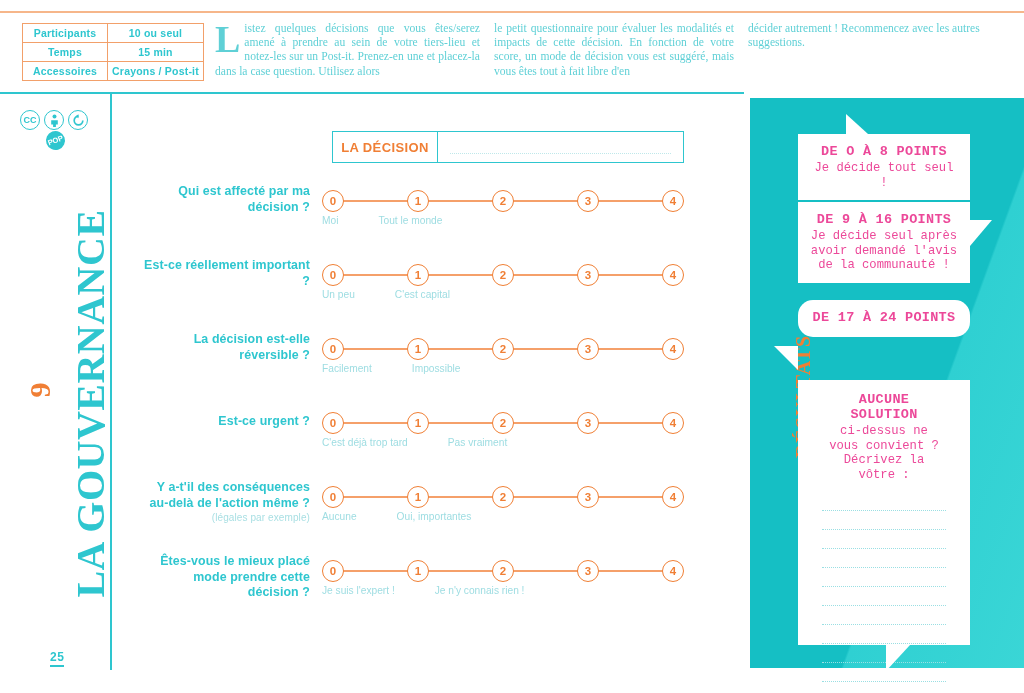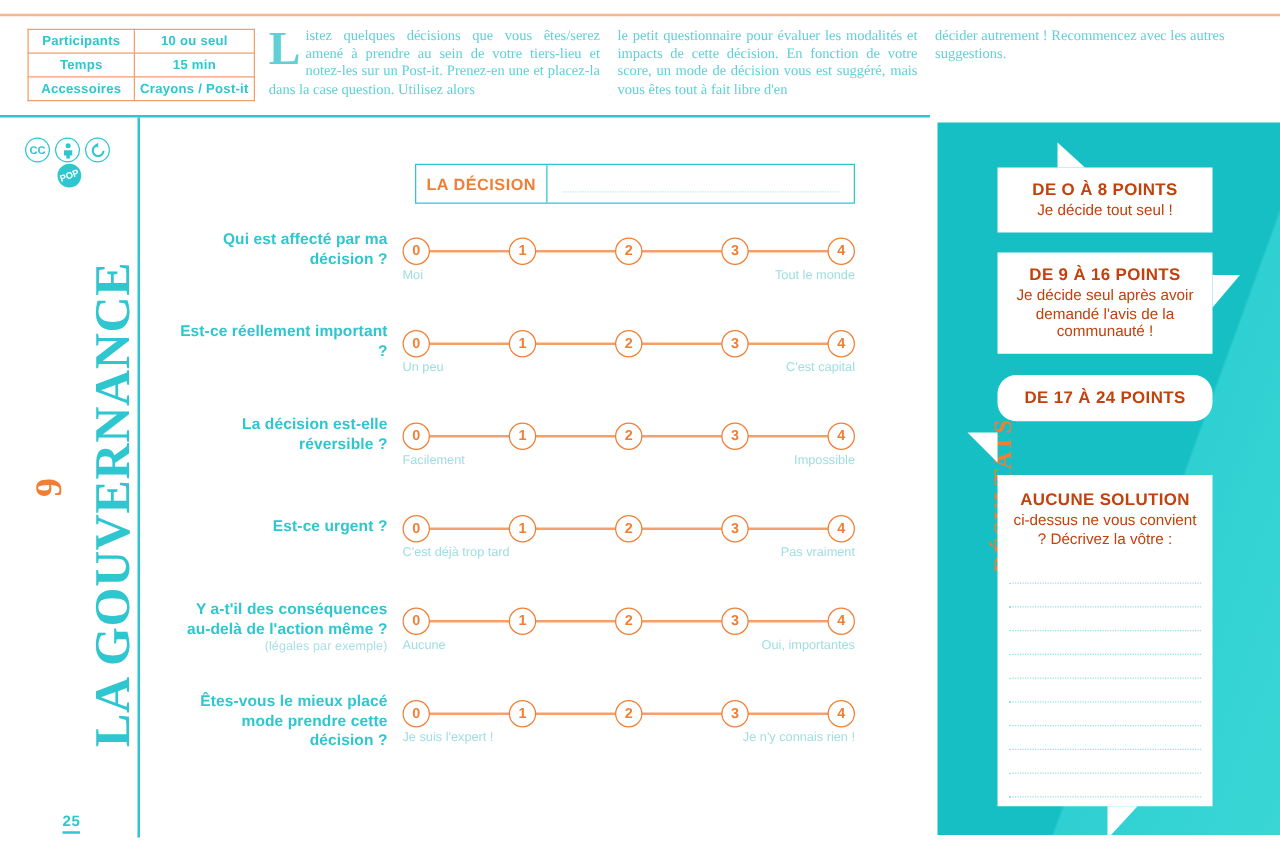--- a/index.html
+++ b/index.html
@@ -209,23 +209,24 @@
     border: 1.8px solid #f07f35;
     background: #ffffff;
     color: #f07f35;
     font-size: 11.5px;
     font-weight: bold;
     display: flex; align-items: center; justify-content: center;
   }
   .scale-ends {
     position: absolute; left: 322px; top: 25px;
     width: 362px;
-    display: flex; justify-content: space-between;
+    display: flex; 
     color: #9edde2;
     font-size: 10.2px;
+    gap: 40px;
   }
 
   
   .teal-panel {
     position: absolute; left: 750px; top: 98px;
     width: 274px; height: 570px;
     background: linear-gradient(110deg, #15bfc4 0%, #15bfc4 62%, #2fd0d2 62.5%, #3ad6d6 100%);
   }
   .results-vert {
     position: absolute;
@@ -240,22 +241,22 @@
     font-weight: bold;
     letter-spacing: 1px;
     white-space: nowrap;
   }
 
   .bubble {
     position: absolute;
     background: #ffffff;
     padding: 10px 12px;
     text-align: center;
-    color: #c2410c;
-    font-family: Liberation Sans, sans-serif;
+    color: #ec4899;
+    font-family: Liberation Mono, monospace;
   }
   .bubble .b-title {
     font-size: 13.5px;
     font-weight: bold;
     letter-spacing: 0.3px;
     margin-bottom: 2px;
     display: block;
   }
   .bubble .b-text {
     font-size: 12.2px;
@@ -287,21 +288,21 @@
     border-left: 0 solid transparent;
     border-right: 24px solid transparent;
     border-top: 26px solid #ffffff;
   }
 
   #bubble-1 { left: 798px; top: 134px; width: 172px; }
   #bubble-2 { left: 798px; top: 202px; width: 172px; }
   #bubble-3 { left: 798px; top: 300px; width: 172px; border-radius: 15px; }
   #bubble-4 {
     left: 798px; top: 380px; width: 172px; height: 265px;
-    padding: 12px 9px; text-align: center;
+    padding: 12px 24px; text-align: center;
   }
   .bubble-lines { margin-top: 10px; }
   .b-line {
     border-bottom: 1.4px dotted #9adfe3;
     height: 19px;
   }
 </style>
 </head>
 <body>
 

